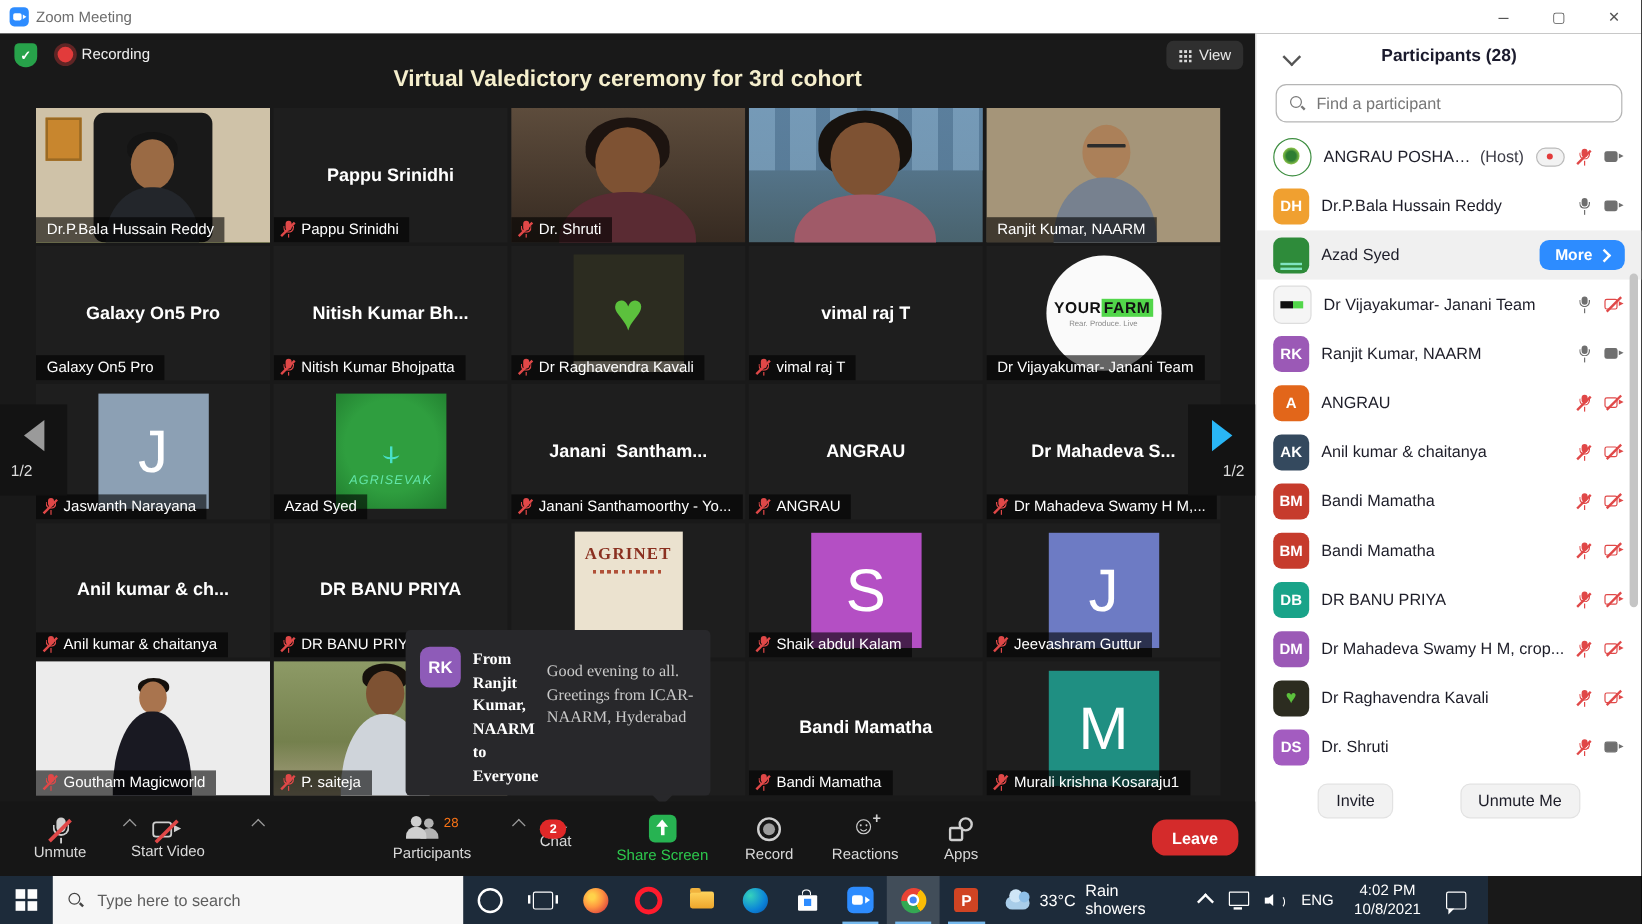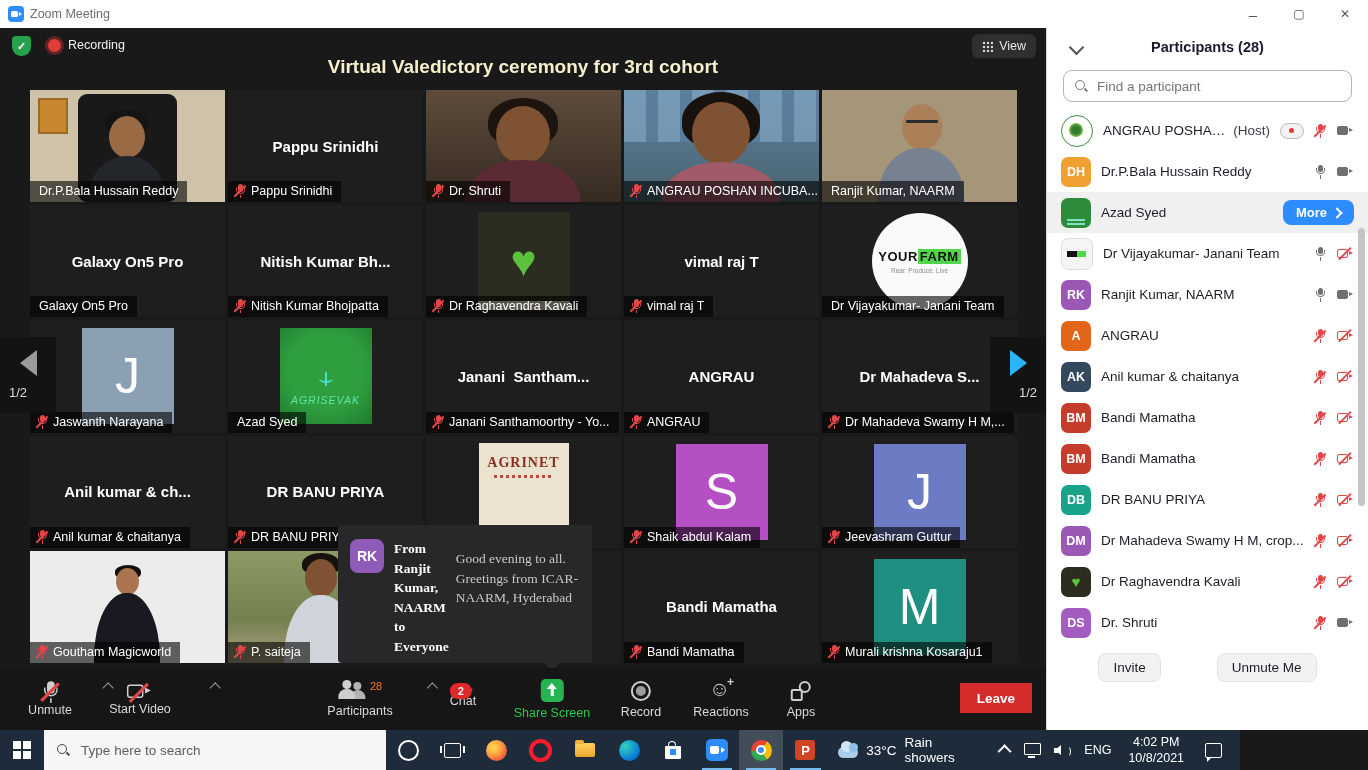--- a/index.html
+++ b/index.html
@@ -126,21 +126,21 @@
   .icshare::after{content:"";position:absolute;left:6.5px;top:4px;border-left:5px solid transparent;border-right:5px solid transparent;border-bottom:6px solid #fff;}
   .sharelbl{color:#2dc84d;}
   .icrec{width:20px;height:20px;border-radius:50%;border:2.5px solid #cfcfcf;box-sizing:border-box;position:relative;margin-top:2px;}
   .icrec::after{content:"";position:absolute;left:2.5px;top:2.5px;width:10px;height:10px;border-radius:50%;background:#9c9c9c;}
   .icreact{position:relative;width:24px;height:22px;}
   .icreact::before{content:"☺";position:absolute;left:0;top:-2px;font-size:21px;color:#cfcfcf;}
   .icreact::after{content:"+";position:absolute;right:-1px;top:-4px;font-size:12px;color:#cfcfcf;font-weight:bold;}
   .icapps{position:relative;width:20px;height:20px;margin-top:2px;}
   .icapps::before{content:"";position:absolute;left:0;bottom:0;width:8px;height:8px;border:2px solid #cfcfcf;border-radius:2px;}
   .icapps::after{content:"";position:absolute;right:0;top:0;width:8px;height:8px;border:2px solid #cfcfcf;border-radius:50%;}
-  .leave-btn{position:absolute;right:14px;top:15px;height:30px;background:#d42b2b;color:#fff;font-weight:bold;font-size:13.5px;border-radius:0;display:flex;align-items:center;padding:0 17px;}
+  .leave-btn{position:absolute;right:14px;top:15px;height:30px;background:#d42b2b;color:#fff;font-weight:bold;font-size:13.5px;border-radius:12px;display:flex;align-items:center;padding:0 17px;}
 
   
   .panel{position:absolute;left:1046px;top:28px;width:322px;height:702px;background:#fff;border-left:1px solid #d8d8d8;box-sizing:border-box;}
   .p-header{height:38px;display:flex;align-items:center;justify-content:center;position:relative;}
   .p-title{font-size:14.5px;font-weight:bold;color:#1b1b2d;}
   .p-collapse{position:absolute;left:24px;top:14px;width:9px;height:9px;border-left:2px solid #555;border-bottom:2px solid #555;transform:rotate(-45deg);}
   .p-search{margin:4px 16px 8px 16px;height:32px;border:1px solid #b5b5b5;border-radius:9px;display:flex;align-items:center;padding:0 10px;gap:7px;box-sizing:border-box;}
   .icmag{position:relative;width:14px;height:14px;flex:0 0 auto;}
   .icmag::before{content:"";position:absolute;left:1px;top:1px;width:8px;height:8px;border:1.6px solid #777;border-radius:50%;}
   .icmag::after{content:"";position:absolute;left:10px;top:10px;width:4px;height:1.6px;background:#777;transform:rotate(45deg);}
@@ -290,29 +290,20 @@
           </div>
       </div>
 
       <div class="tile">
         <div class="scene sc-poshan">
           <div class="shelf"></div>
           <div class="hair" style="left:58px;top:2px;width:78px;height:56px;background:#17120e;"></div>
           <div class="head" style="left:68px;top:12px;width:58px;height:62px;background:#7e5233;"></div>
           <div class="torso" style="left:38px;top:72px;width:118px;height:42px;background:#a05a68;"></div>
         </div>
-        <div class="nl">
-            <span class="icm off red">
-              <i class="cap"></i>
-              <i class="arc"></i>
-              <i class="stem"></i>
-              <i class="slash"></i>
-            </span>
-            <span>ANGRAU POSHAN INCUBA...</span>
-          </div>
       </div>
 
       <div class="tile">
         <div class="scene sc-ranjit">
           <div class="head" style="left:80px;top:14px;width:40px;height:46px;background:#ab8059;"></div>
           <div class="glasses" style="left:84px;top:30px;width:32px;"></div>
           <div class="torso" style="left:56px;top:58px;width:86px;height:56px;background:#77818f;"></div>
         </div>
         <div class="nl noicon">
             <span>Ranjit Kumar, NAARM</span>

